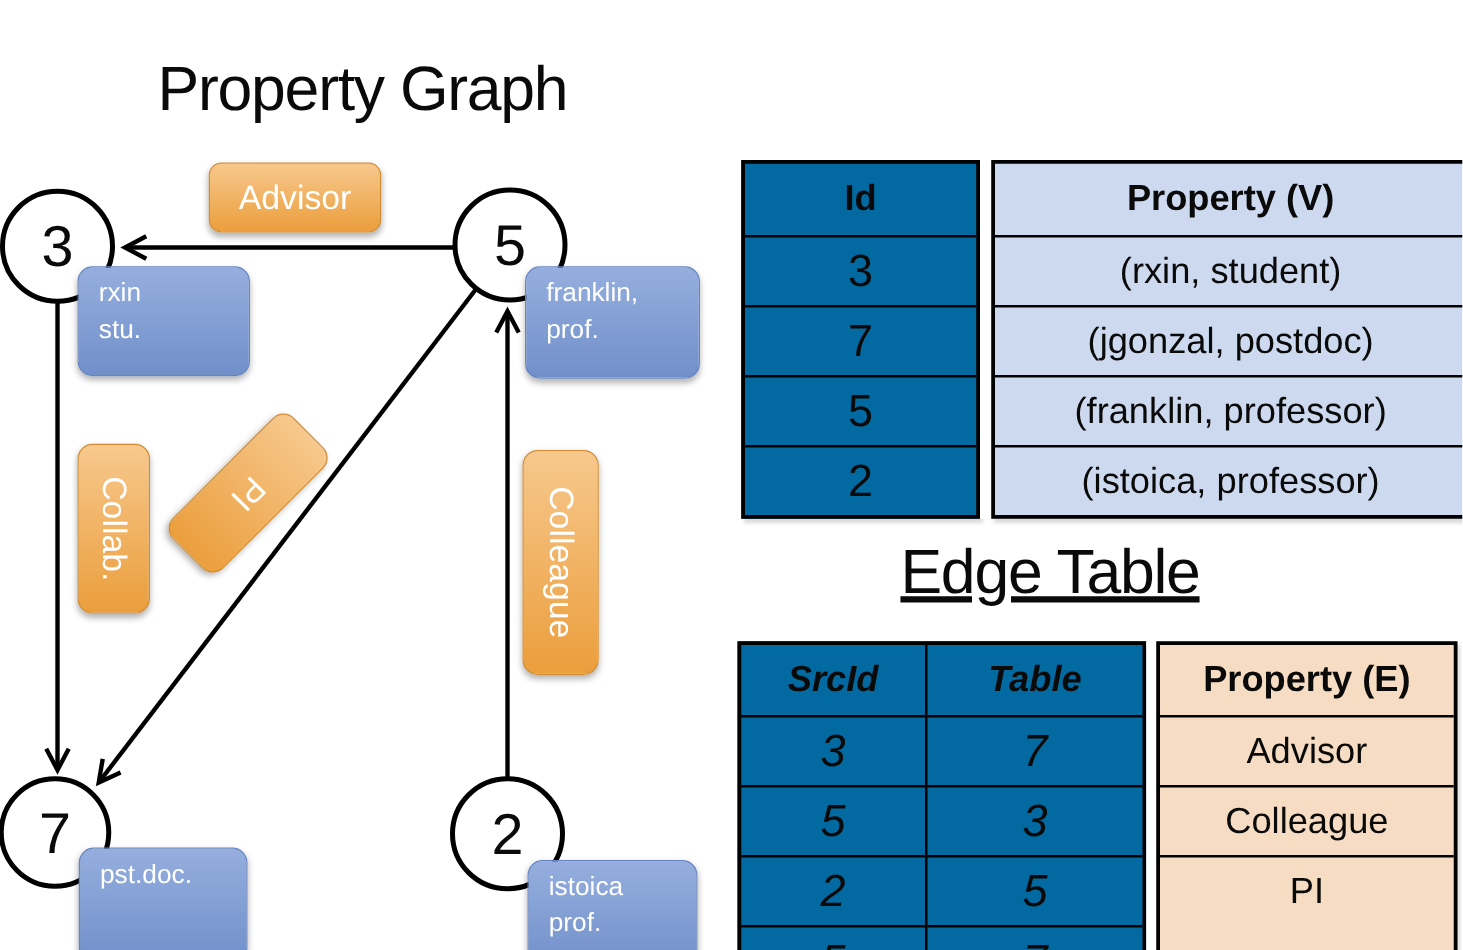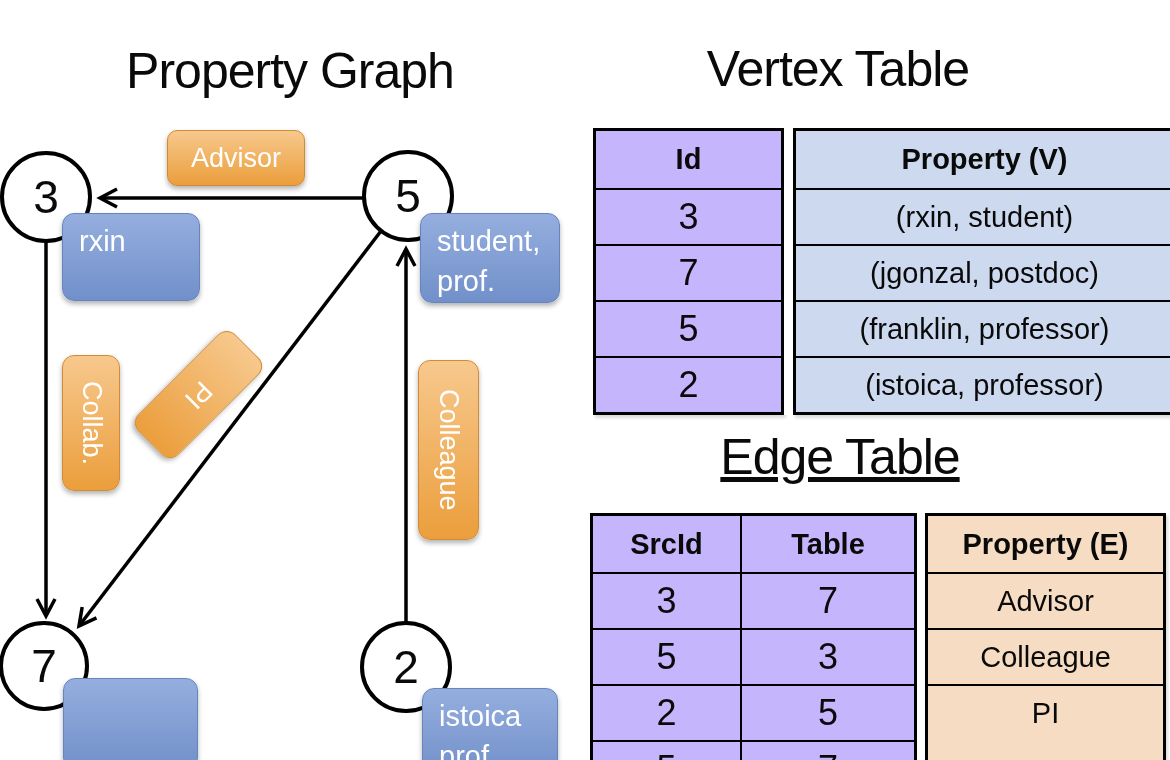--- a/index.html
+++ b/index.html
@@ -22,43 +22,43 @@
     background:linear-gradient(180deg,var(--orange-light,#f7c88d) 0%,var(--orange-dark,#eb9e3c) 100%);
     border:1.5px solid var(--orange-border,#d08c34);
     border-radius:10px;color:#fff;font-size:27px;
     box-shadow:0 3px 5px rgba(0,0,0,0.3);
   }
   .edge-label.vertical{writing-mode:vertical-rl;border-radius:12px;}
   .prop-box{
     position:absolute;z-index:4;box-sizing:border-box;padding:7px 10px 0 16px;
     background:linear-gradient(180deg,var(--blue-light,#95aede) 0%,var(--blue-dark,#7190ca) 100%);
     border:1.5px solid var(--blue-border,#6584c0);
-    border-radius:12px;color:#fff;font-size:29px;line-height:1.38;
+    border-radius:12px;color:#fff;font-size:21px;line-height:1.38;
     box-shadow:0 3px 5px rgba(0,0,0,0.3);
   }
   
   .tbl{position:absolute;display:flex;z-index:1;}
-  .tcol{border:3px solid #000;background:#c4b5fd;box-shadow:2px 3px 3px rgba(0,0,0,0.15);}
+  .tcol{border:3px solid #000;background:#0369a1;box-shadow:2px 3px 3px rgba(0,0,0,0.15);}
   .cell{
     display:flex;align-items:center;justify-content:center;
     font-size:29px;color:#0a0a0a;border-top:2.5px solid #000;text-align:center;
   }
   .cell.first{border-top:none;}
   .cell.header{font-weight:bold;font-size:29px;}
   .cell.num{font-size:36px;}
   .gap{background:#fff;}
   
   .v-cell{width:185px;height:54px;}
   .v-cell.header{height:57px;}
   .vp-cell{width:377px;height:54px;}
   .vp-cell.header{height:57px;}
   .vprop{background:var(--vertex-cell-bg,#cdd9ee);}
   
   .e-grid{display:grid;grid-template-columns:149px 172px;}
-  .e-cell{height:54px;}
+  .e-cell{height:54px;font-style:italic;}
   .e-cell.header{height:56px;}
   .e-cell.src{border-right:2.5px solid #000;}
   .ep-cell{width:235px;height:54px;text-align:right;}
   .ep-cell.header{height:56px;}
   .eprop{background:var(--edge-cell-bg,#f5dcc2);}
 </style>
 </head>
 <body>
 
 <div id="stage">
@@ -88,33 +88,34 @@
   <div class="node-num" style="left:2px;top:607px;">7</div>
   <div class="node-num" style="left:364px;top:608px;">2</div>
 
   <div class="edge-label" style="left:167px;top:102px;width:136px;height:54px;">Advisor</div>
   <div class="edge-label vertical" style="left:62px;top:327px;width:56px;height:134px;">Collab.</div>
   <div class="edge-label vertical" style="left:170px;top:298px;width:55px;height:135px;transform:rotate(45deg);">PI</div>
   <div class="edge-label vertical" style="left:418px;top:332px;width:59px;height:178px;">Colleague</div>
 
   <div class="prop-box" style="left:62px;top:185px;width:138px;height:88px;">
     <div>rxin</div>
+    <div>stu.</div>
   </div>
   <div class="prop-box" style="left:420px;top:185px;width:140px;height:90px;">
-    <div>student,</div>
+    <div>franklin,</div>
     <div>prof.</div>
   </div>
   <div class="prop-box" style="left:63px;top:650px;width:135px;height:92px;">
+    <div>pst.doc.</div>
   </div>
   <div class="prop-box" style="left:422px;top:660px;width:136px;height:88px;">
     <div>istoica</div>
     <div>prof.</div>
   </div>
 
-  <div class="title" style="left:593px;top:12px;width:490px;">Vertex Table</div>
 
   <div class="tbl" style="left:593px;top:100px;">
     <div class="tcol">
       <div class="cell header first v-cell">Id</div>
       <div class="cell num v-cell">3</div>
       <div class="cell num v-cell">7</div>
       <div class="cell num v-cell">5</div>
       <div class="cell num v-cell">2</div>
     </div>
     <div class="gap" style="width:9px;"></div>

